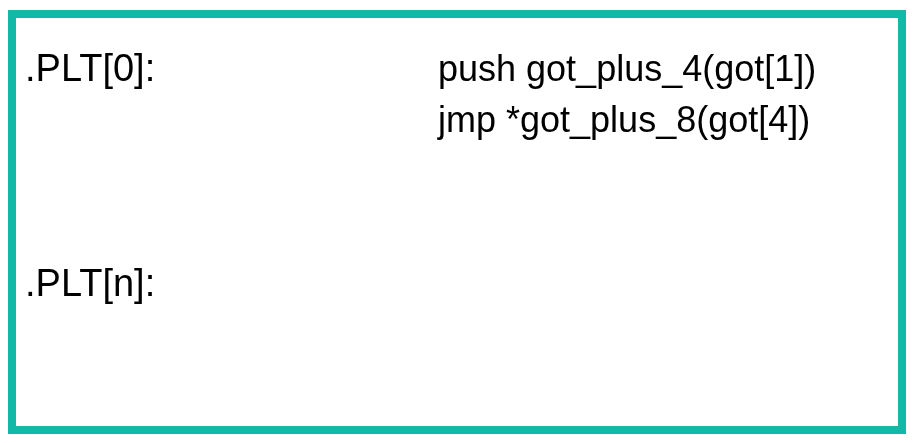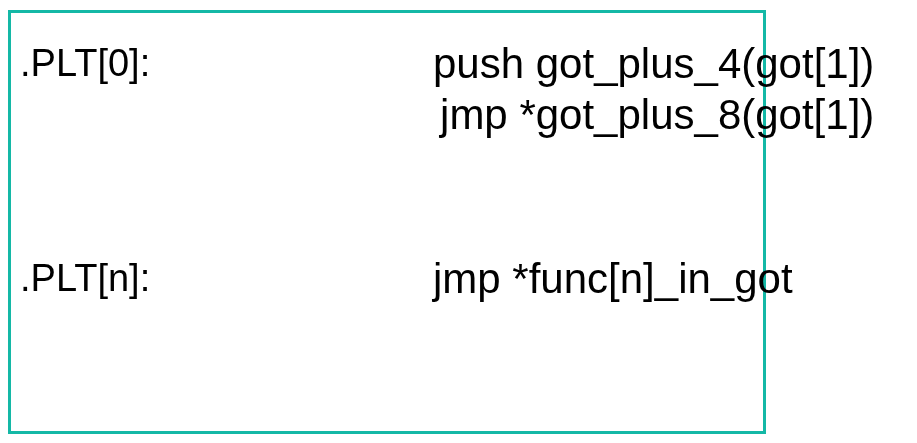--- a/index.html
+++ b/index.html
@@ -13,26 +13,25 @@
     height: 443px;
     background: #ffffff;
     overflow: hidden;
     font-family: "Liberation Sans", sans-serif;
     color: #000000;
   }
   .plt-box {
     position: absolute;
     left: 8px;
     top: 10px;
-    width: 758px;
+    width: 898px;
     height: 424px;
-    border: 3px solid #14b8a6;
+    border: 8px solid #14b8a6;
     box-sizing: border-box;
     background: #ffffff;
-    text-align: right;
   }
   .entry {
     position: absolute;
     left: 0;
     width: 100%;
   }
   .entry-0 { top: 25px; }
   .entry-1 { top: 240px; }
   .entry-label {
     position: absolute;
@@ -41,40 +40,39 @@
     font-size: 38px;
     line-height: 51px;
     white-space: nowrap;
   }
   .entry-code {
     position: absolute;
     left: 422px;
     top: 0;
   }
   .code-line {
-    font-size: 42px;
+    font-size: 36px;
     line-height: 51px;
     white-space: nowrap;
   }
 </style>
 </head>
 <body>
 
 <div class="page">
   <div class="plt-box">
 
     <div class="entry entry-0">
       <div class="entry-label">.PLT[0]:</div>
       <div class="entry-code">
         <div class="code-line">push got_plus_4(got[1])</div>
-        <div class="code-line">jmp *got_plus_8(got[1])</div>
+        <div class="code-line">jmp *got_plus_8(got[4])</div>
       </div>
     </div>
 
     <div class="entry entry-1">
       <div class="entry-label">.PLT[n]:</div>
       <div class="entry-code">
-        <div class="code-line">jmp *func[n]_in_got</div>
       </div>
     </div>
 
   </div>
 </div>
 
 </body></html>

